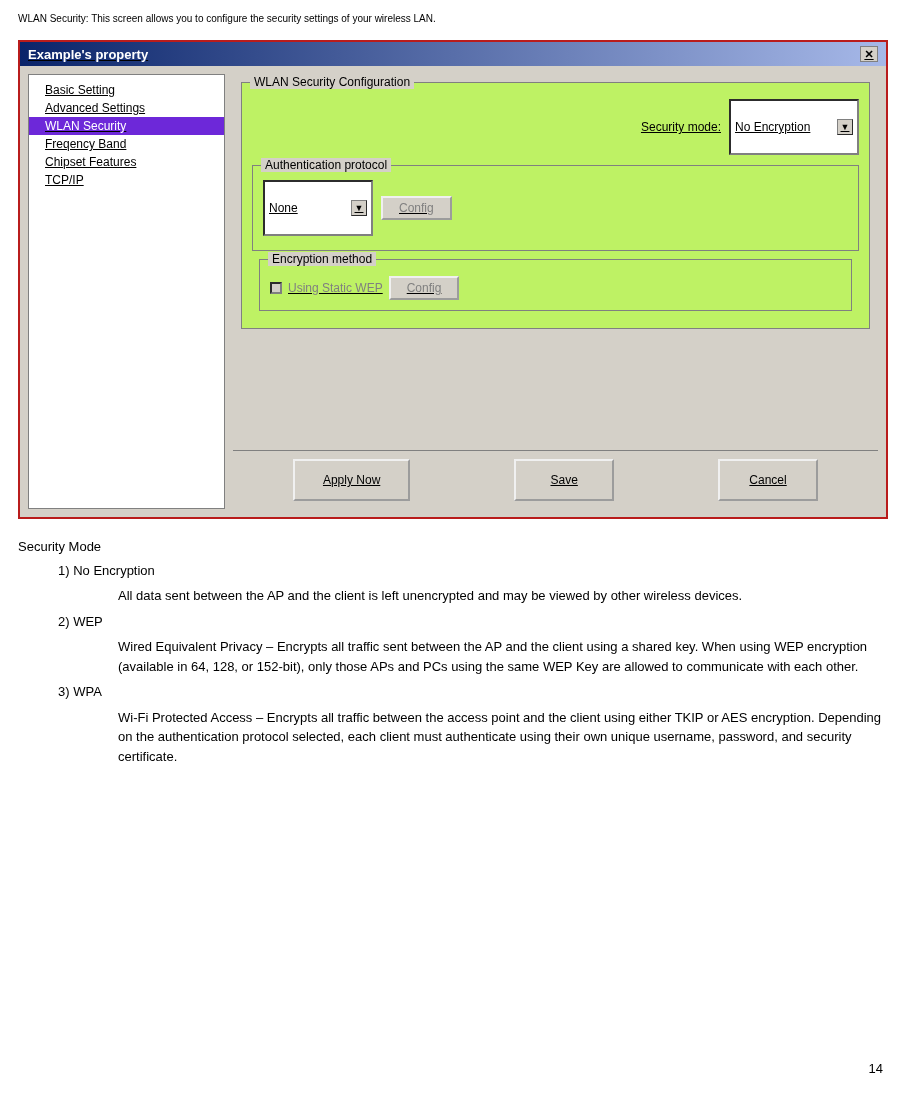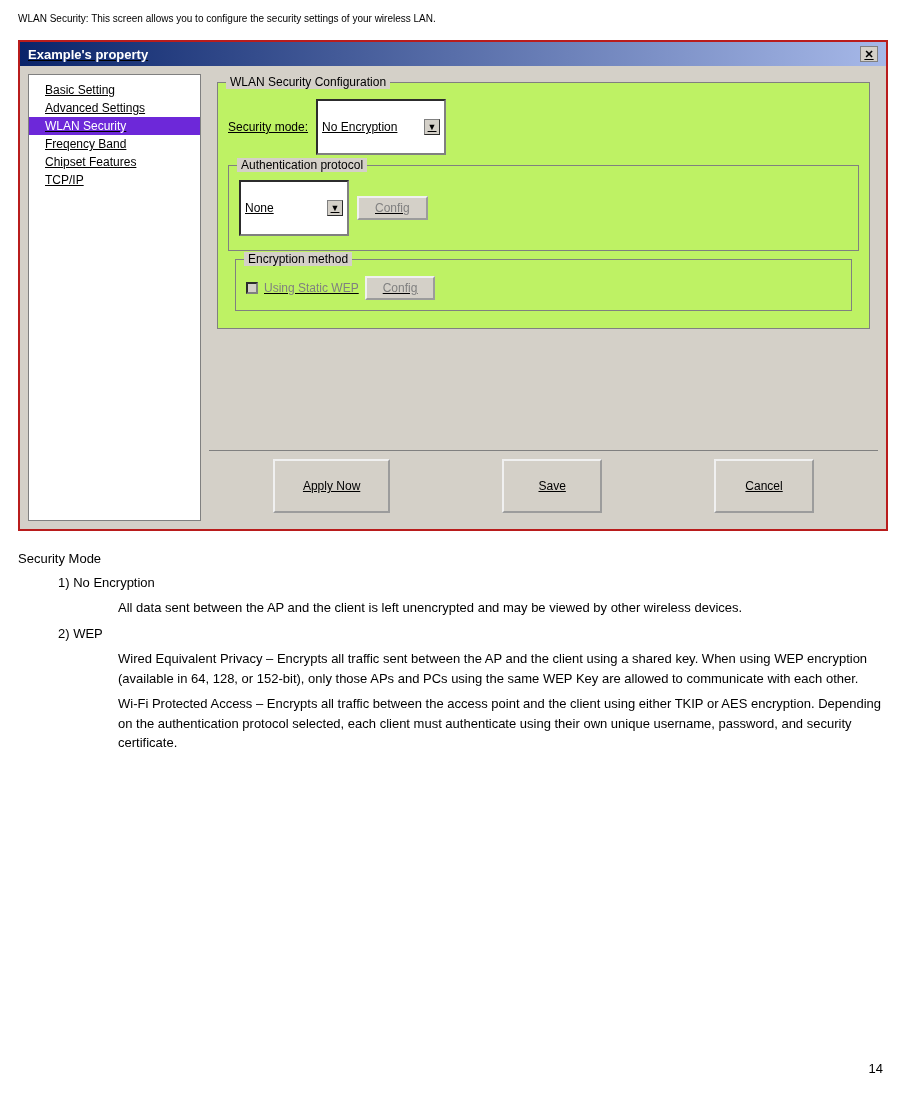--- a/index.html
+++ b/index.html
@@ -55,21 +55,21 @@
 
     .dialog-body {
       display: flex;
       padding: 8px;
       gap: 8px;
       background: #d4d0c8;
     }
 
     
     .sidebar {
-      width: 173px;
+      width: 197px;
       background: #ffffff;
       border: 1px solid #808080;
       padding: 6px 0;
       min-height: 370px;
     }
 
     .sidebar-item {
       padding: 2px 8px 2px 16px;
       font-size: 12px;
       cursor: pointer;
@@ -188,21 +188,21 @@
       display: flex;
       justify-content: space-around;
       padding: 8px;
       background: #d4d0c8;
       border-top: 1px solid #808080;
     }
 
     .footer-button {
       border: 2px outset #f0f0f0;
       background: #d4d0c8;
-      padding: 18px 28px;
+      padding: 12px 28px;
       font-size: 12px;
       cursor: pointer;
       min-width: 100px;
     }
 
     
     .body-text {
       font-size: 13px;
       line-height: 1.5;
       margin-bottom: 6px;
@@ -259,21 +259,21 @@
         <div class="sidebar-item">TCP/IP</div>
       </div>
 
       <div class="main-content">
         <div class="content-panel">
 
           <div class="group-box">
             <span class="group-box-legend">WLAN Security Configuration</span>
             <div class="group-box-inner">
 
-              <div class="field-row" style="margin-top:8px; margin-bottom: 10px;">
+              <div class="field-row" style="margin-top:8px; margin-bottom: 10px; justify-content: flex-end;">
                 <span class="field-label">Security mode:</span>
                 <div class="select-box">
                   <span style="flex:1; font-size:12px;">No Encryption</span>
                   <div class="select-arrow">▼</div>
                 </div>
               </div>
 
               <div class="group-box" style="margin: 0 0 8px 0;">
                 <span class="group-box-legend">Authentication protocol</span>
                 <div class="group-box-inner">
@@ -324,20 +324,21 @@
     </div>
 
     <div class="indent-1">
       <p class="body-text">2) WEP</p>
       <div class="indent-2">
         <p class="body-text">Wired Equivalent Privacy – Encrypts all traffic sent between the AP and the client using a shared key. When using WEP encryption (available in 64, 128, or 152-bit), only those APs and PCs using the same WEP Key are allowed to communicate with each other.</p>
       </div>
     </div>
 
     <div class="indent-1">
+      <p class="body-text">3) WPA</p>
       <div class="indent-2">
         <p class="body-text">Wi-Fi Protected Access – Encrypts all traffic between the access point and the client using either TKIP or AES encryption. Depending on the authentication protocol selected, each client must authenticate using their own unique username, password, and security certificate.</p>
       </div>
     </div>
   </div>
 
   <div class="page-number">14</div>
 </div>
 
 </body></html>

